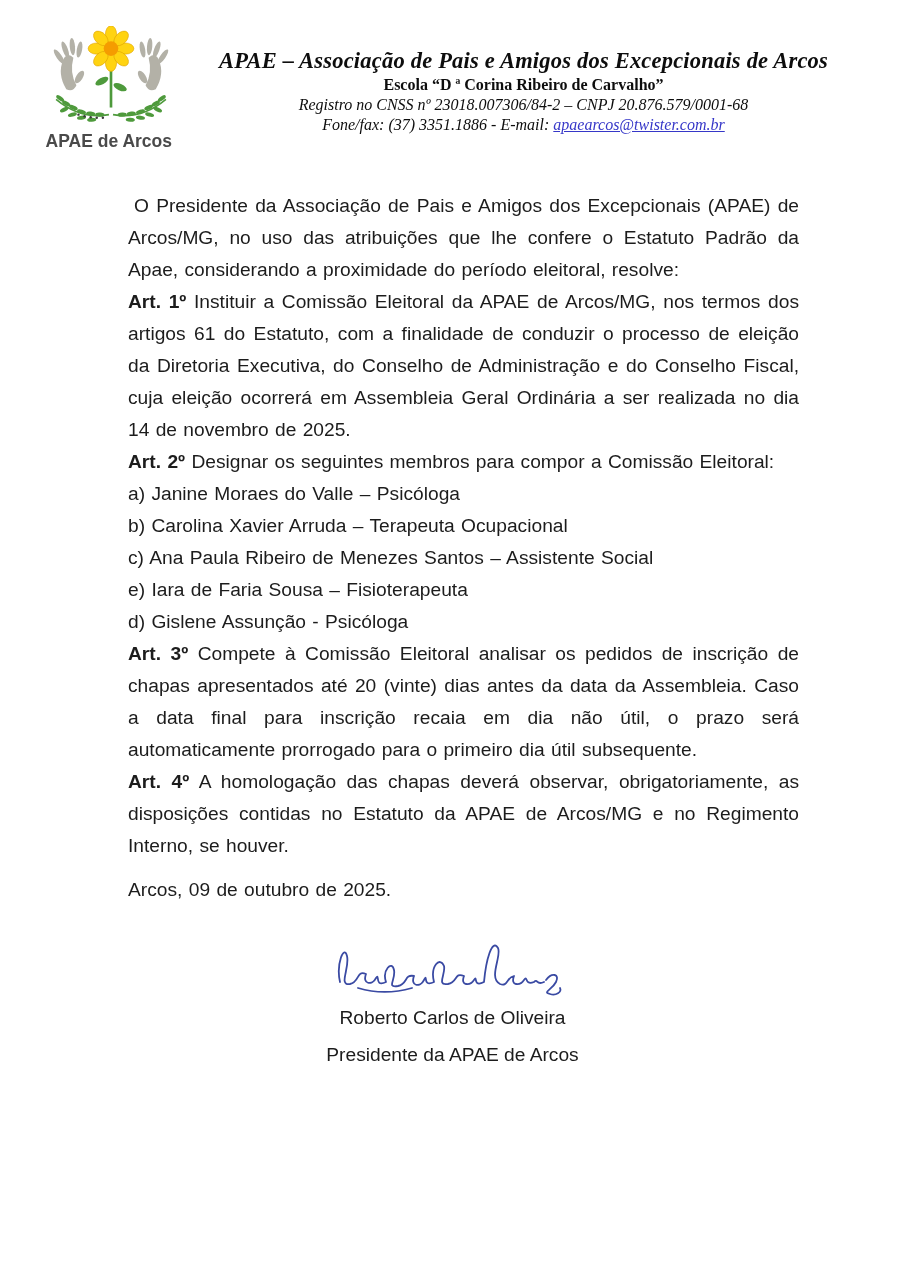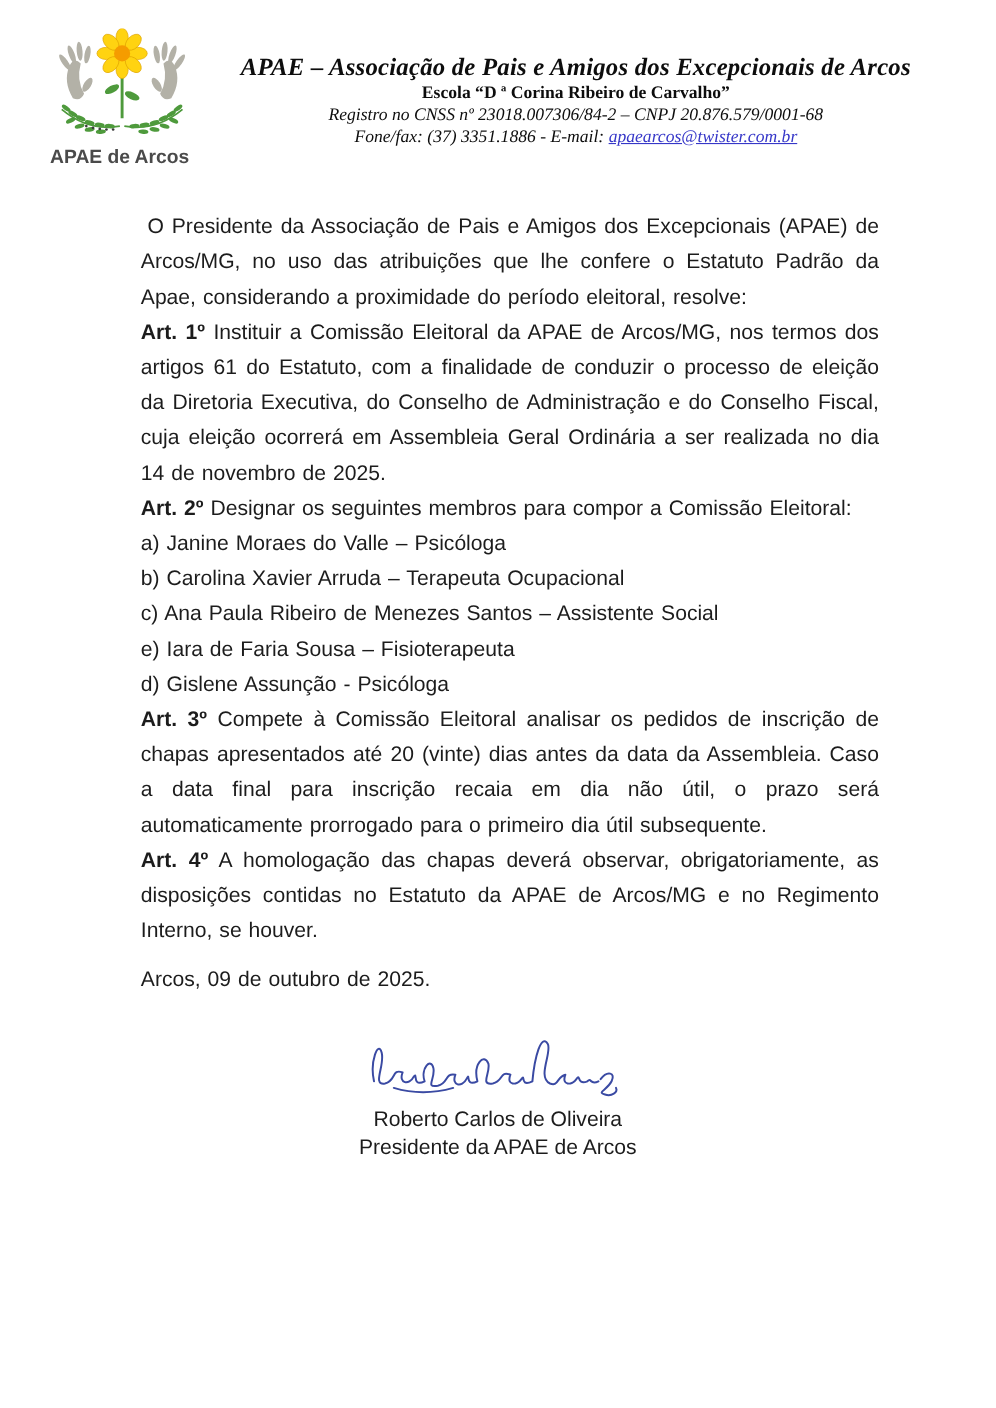--- a/index.html
+++ b/index.html
@@ -35,21 +35,21 @@
     margin:0; word-spacing:1px;
   }
   .para.first { margin-top:38px; text-indent:6px; }
   .para.member { text-align:left; }
   .para.date-line { margin-top:12px; text-align:left; }
   .art-label { font-weight:bold; }
   
   .sig-block { text-align:center; margin-top:24px; }
   .sig-svg { display:block; margin:0 auto; }
   .sig-name { font-size:19.2px; margin-top:2px; }
-  .sig-role { font-size:19.2px; margin-top:3px;text-align:center; }
+  .sig-role { font-size:19.2px; margin-top:15px;text-align:center; }
 </style>
 </head>
 <body>
 
 <div class="page">
 
   <div class="header">
 
     <div class="logo-wrap">
       <svg width="122" height="98" viewBox="0 0 120 96">

